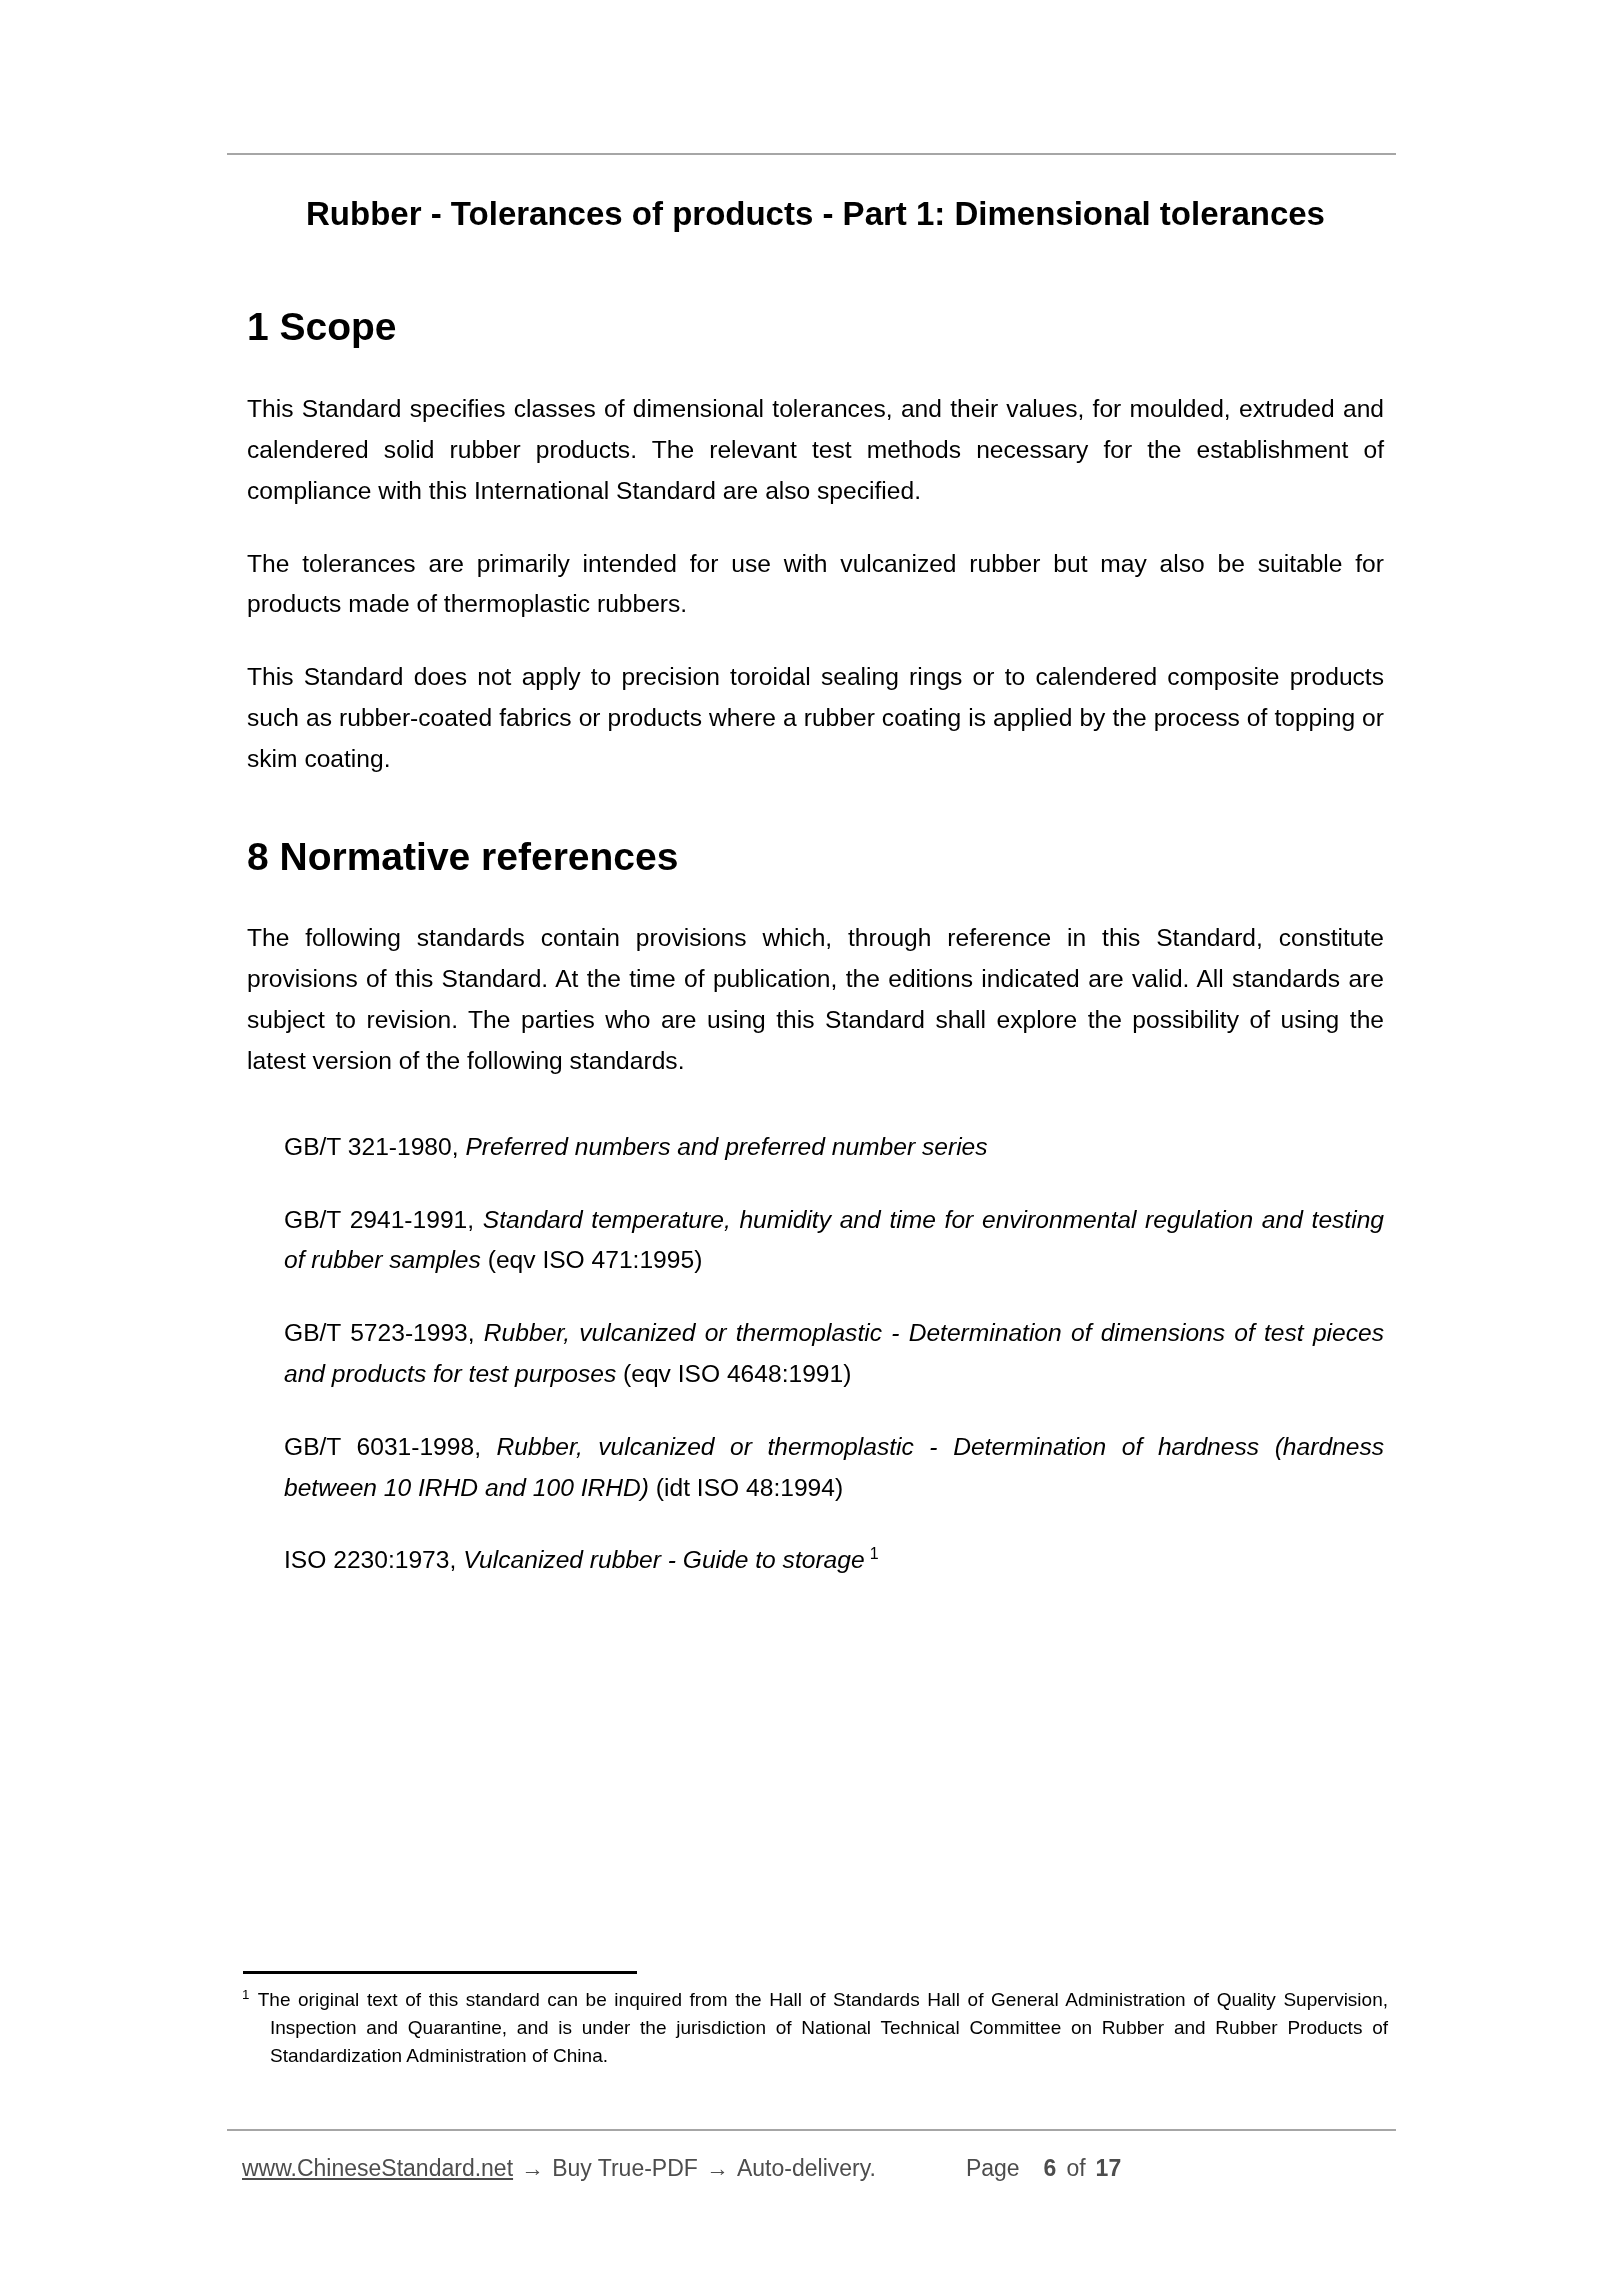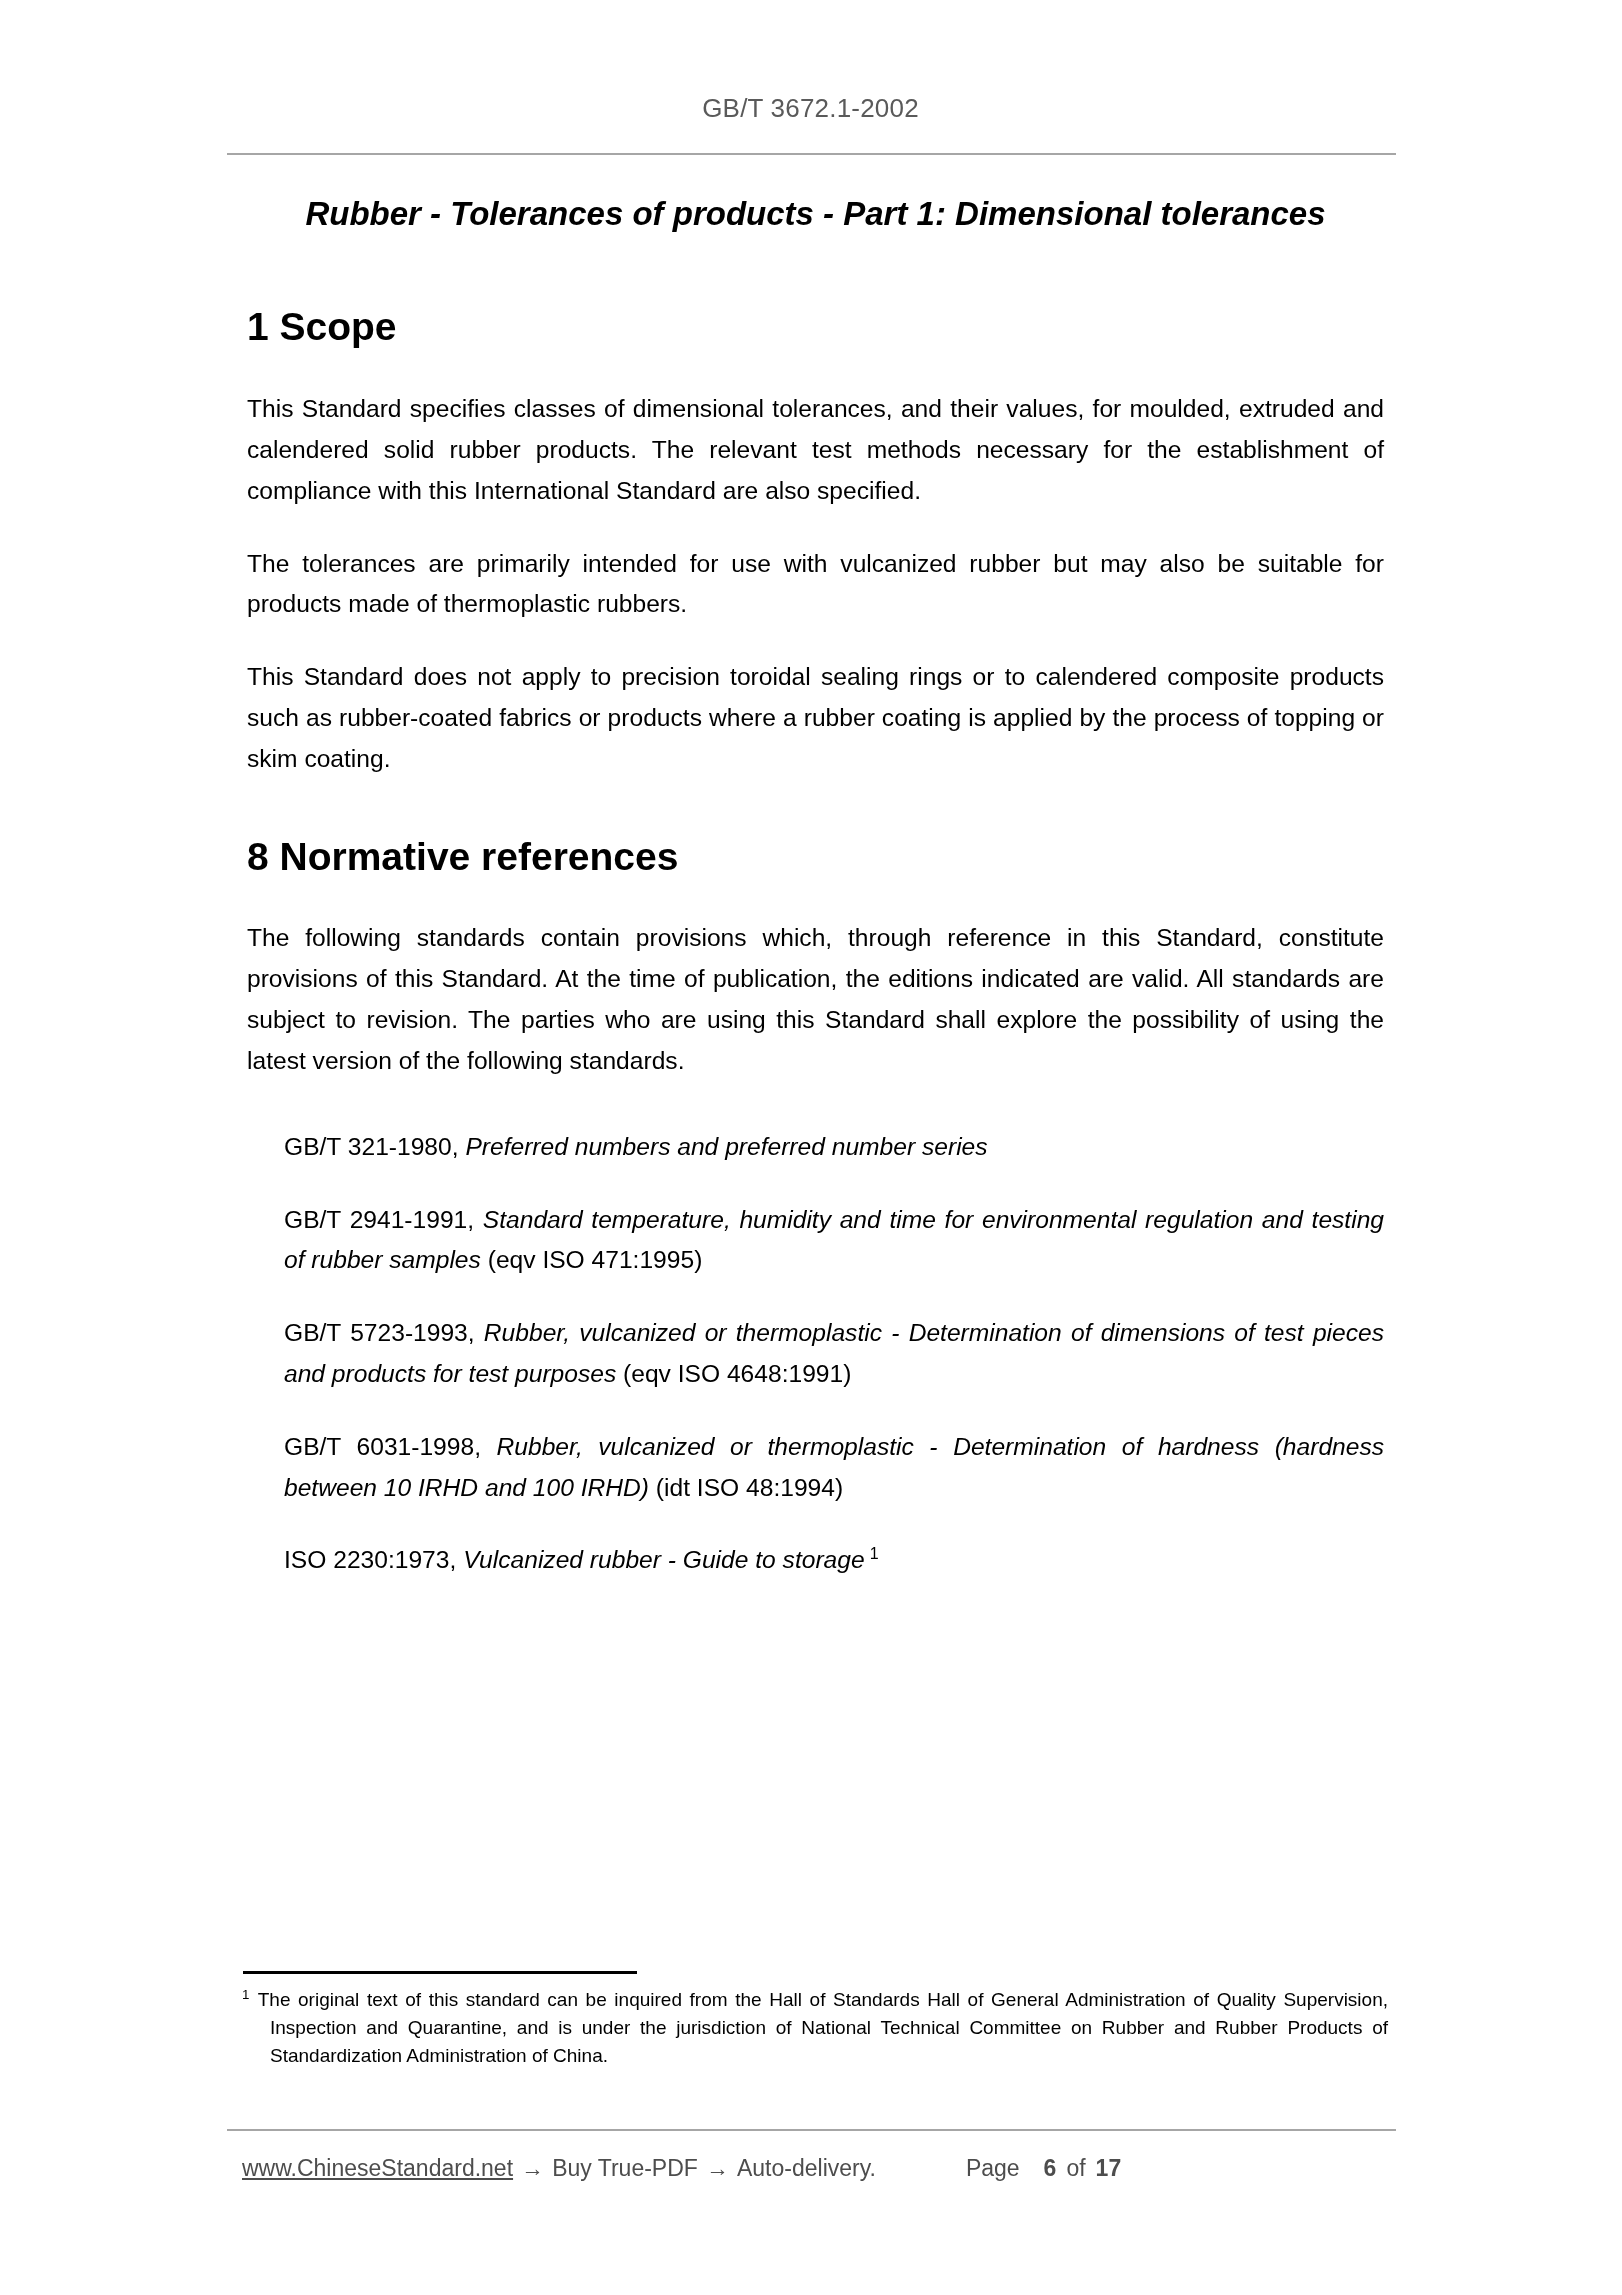--- a/index.html
+++ b/index.html
@@ -53,21 +53,20 @@
   }
 
   
   .doc-title {
     font-size: 33px;
     font-weight: bold;
     text-align: center;
     line-height: 1.62;
     margin: 0;
     padding: 0 33px;
-    font-style: italic;
   }
 
   
   .section-heading {
     font-size: 39px;
     font-weight: bold;
     margin: 0;
     padding: 0;
     line-height: 1.25;
   }
@@ -179,23 +178,20 @@
     font-weight: bold;
     padding: 0 10px 0 0;
   }
   .footer-right .of { padding-right: 10px; }
 </style>
 </head>
 <body>
 
 <div class="page">
 
-  <div class="header">
-    <div class="header-title">GB/T 3672.1-2002</div>
-  </div>
   <div class="header-rule"></div>
 
   <div class="content">
 
     <h1 class="doc-title">Rubber - Tolerances of products - Part 1: Dimensional tolerances</h1>
 
     <h2 class="section-heading h-scope">1 Scope</h2>
 
     <p class="para first">This Standard specifies classes of dimensional tolerances, and their values, for moulded, extruded and calendered solid rubber products. The relevant test methods necessary for the establishment of compliance with this International Standard are also specified.</p>
 

